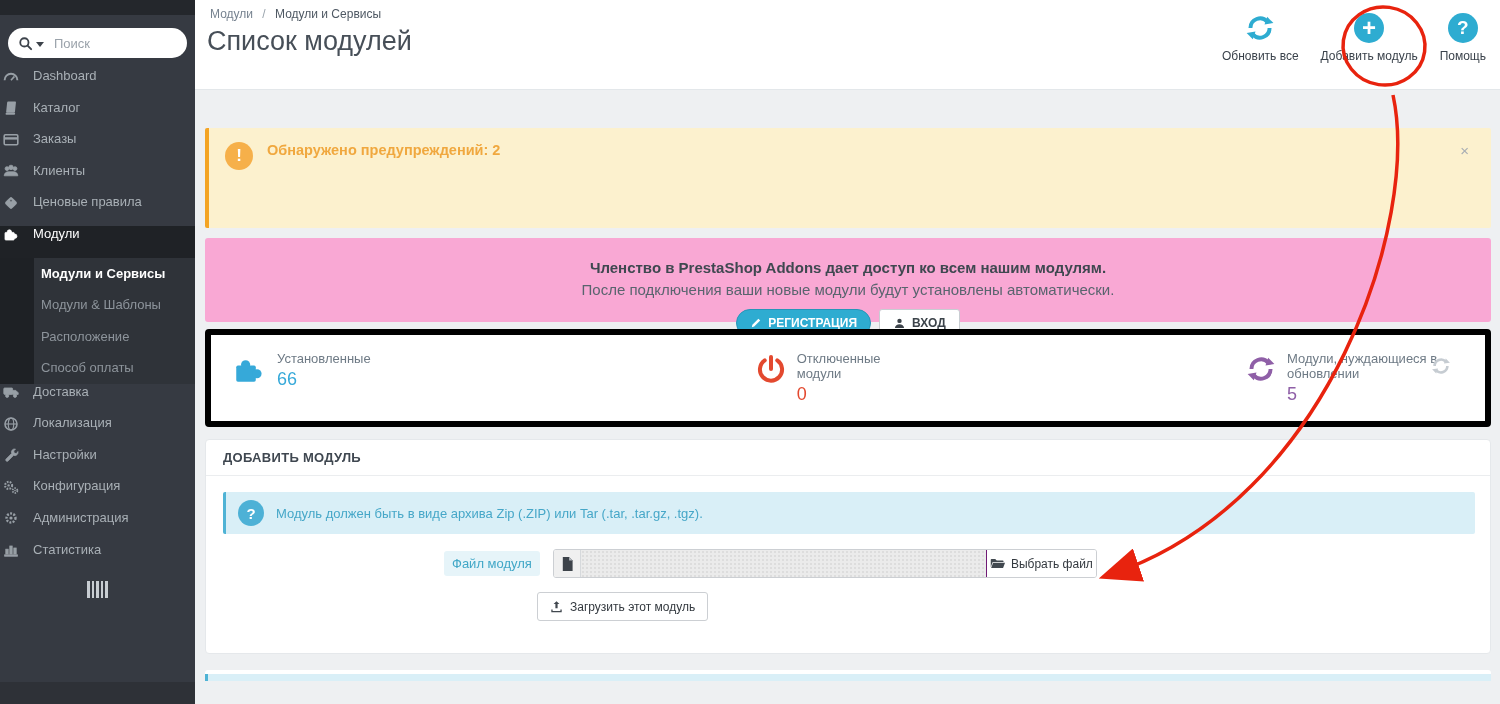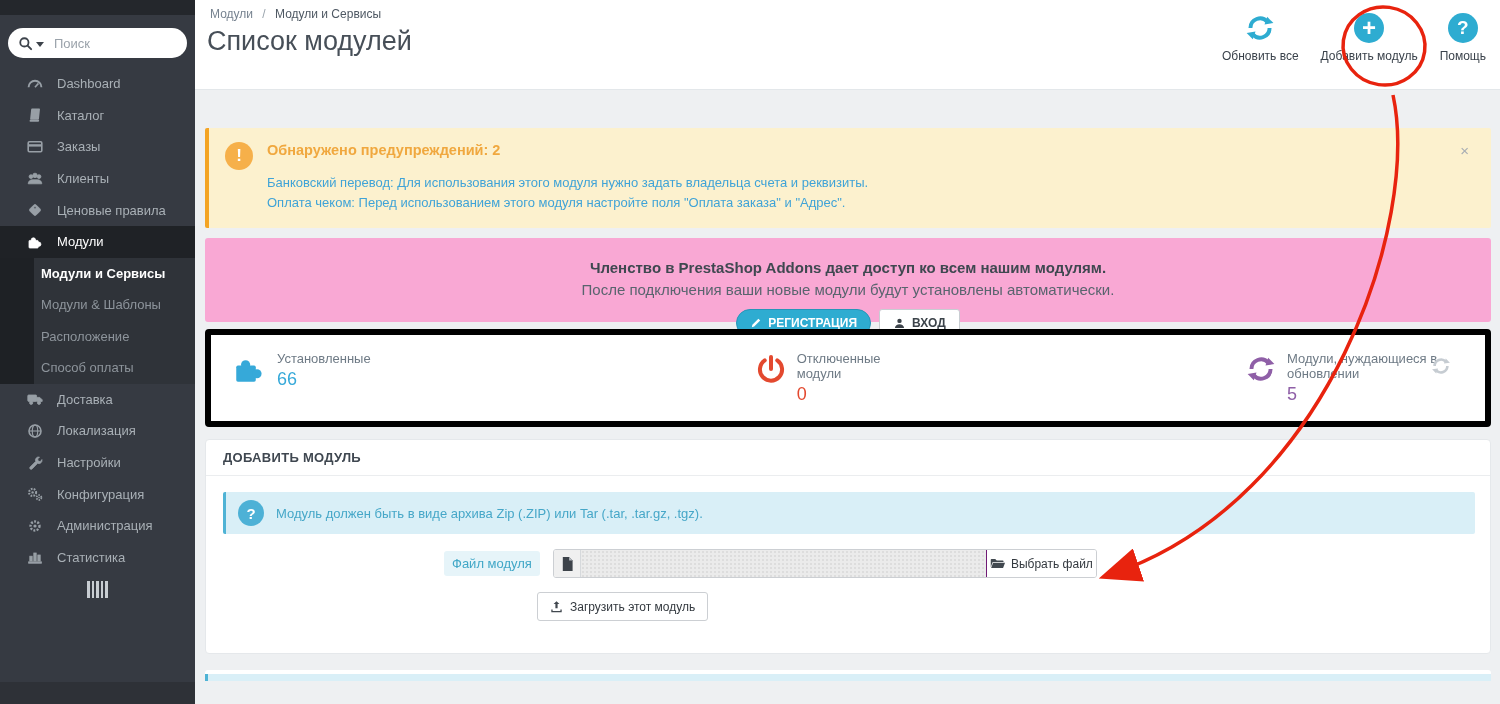--- a/index.html
+++ b/index.html
@@ -14,21 +14,21 @@
   .search-wrap { margin:13px 8px 0 8px; height:30px; background:#fff; border-radius:16px;
                  display:flex; align-items:center; padding:0 10px; }
   .search-wrap svg { flex:none; }
   .search-caret { width:0; height:0; border-left:4px solid transparent; border-right:4px solid transparent;
                   border-top:5px solid #3d434b; margin:2px 0 0 3px; }
   .search-input { border:none; outline:none; width:110px; margin-left:10px; font-size:13px; color:#444;
                   font-family:"Liberation Sans", sans-serif; background:transparent; }
   .search-input::placeholder { color:#9aa2aa; }
 
   .menu { list-style:none; margin-top:10px; }
-  .mi { height:31.6px; display:flex; align-items:center; padding-left:26px; cursor:pointer;
+  .mi { height:31.6px; display:flex; align-items:flex-start; padding-left:2px; cursor:pointer;
         color:#a9b0b6; font-size:13px; }
   .mi .ic { width:17px; height:17px; display:flex; align-items:center; justify-content:center; }
   .mi .ic svg { width:16px; height:16px; fill:#989fa6; stroke:#989fa6; }
   .mi .lbl { margin-left:14px; }
   .mi.active { background:#1f2226; color:#ffffff; }
   .mi.active .ic svg { fill:#ffffff; stroke:#ffffff; }
 
   .submenu { list-style:none; background:#2f3339; border-left:34px solid #1e2125; }
   .smi { height:31.5px; display:flex; align-items:center; padding-left:7px; font-size:13px; color:#8d949b; cursor:pointer; }
   .smi.active { color:#ffffff; font-weight:bold; }
@@ -313,24 +313,20 @@
           <span class="alabel">Помощь</span>
         </div>
       </div>
     </div>
 
     <div class="content">
 
       <div class="warning-alert">
         <span class="warn-icon">!</span>
         <div class="warn-title">Обнаружено предупреждений: 2</div>
-        <div class="warn-lines">
-          <div>Банковский перевод: Для использования этого модуля нужно задать владельца счета и реквизиты.</div>
-          <div>Оплата чеком: Перед использованием этого модуля настройте поля "Оплата заказа" и "Адрес".</div>
-        </div>
         <span class="warn-close">×</span>
       </div>
 
       <div class="addons-panel">
         <div class="addons-heading">Членство в PrestaShop Addons дает доступ ко всем нашим модулям.</div>
         <div class="addons-sub">После подключения ваши новые модули будут установлены автоматически.</div>
         <div class="addons-btns">
           <button class="btn-register">
             <svg width="12" height="12" viewBox="0 0 20 20">
                 <path d="M3 17l1-4L14 3l3 3L7 16z" fill="#fff"></path>

